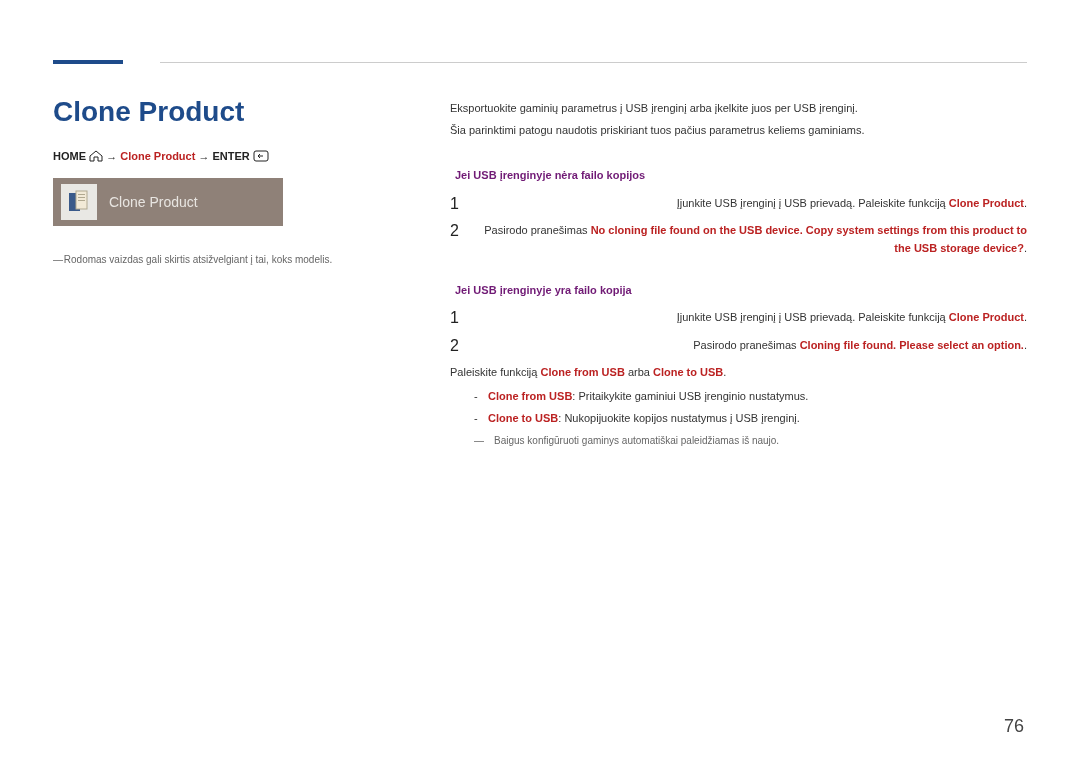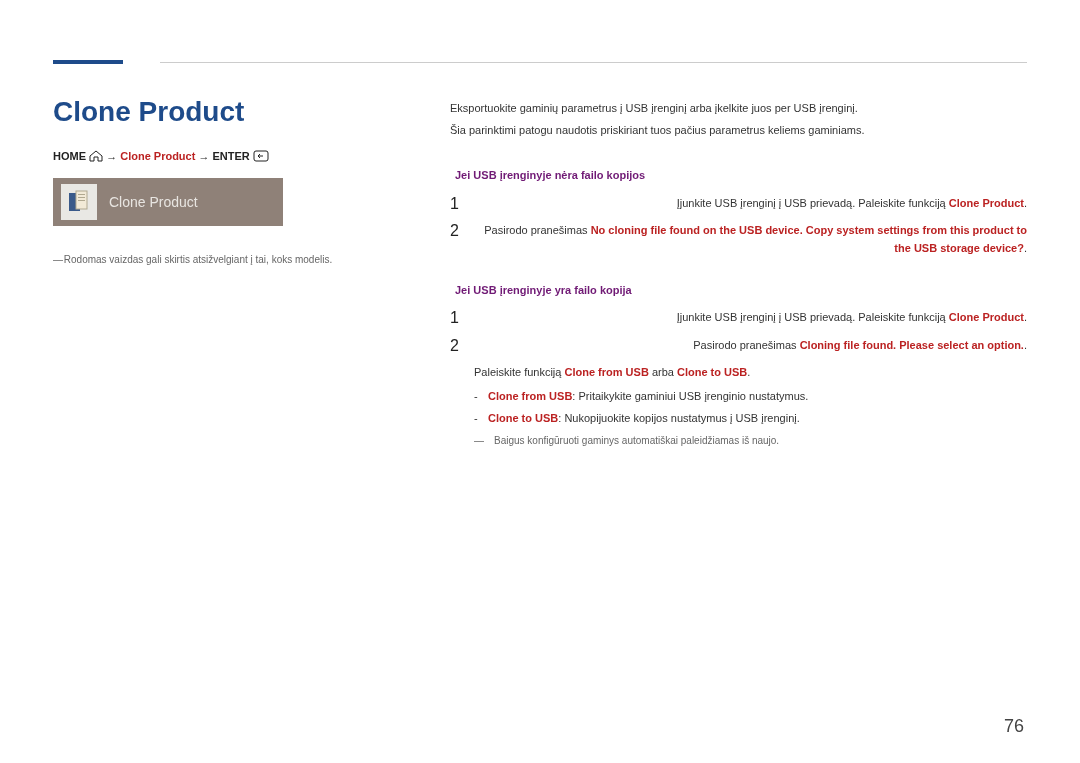--- a/index.html
+++ b/index.html
@@ -112,21 +112,20 @@
     font-weight: 400;
     color: #222;
     line-height: 1.1;
   }
   .step-body {
     flex: 1;
     text-align: right;
   }
   .hl { color: #b22; font-weight: 700; }
   .sub-indent {
-    margin-left: 24px;
     margin-bottom: 6px;
   }
   .dash-item {
     margin-left: 24px;
     margin-bottom: 4px;
     position: relative;
     padding-left: 14px;
   }
   .dash-item::before {
     content: "-";

